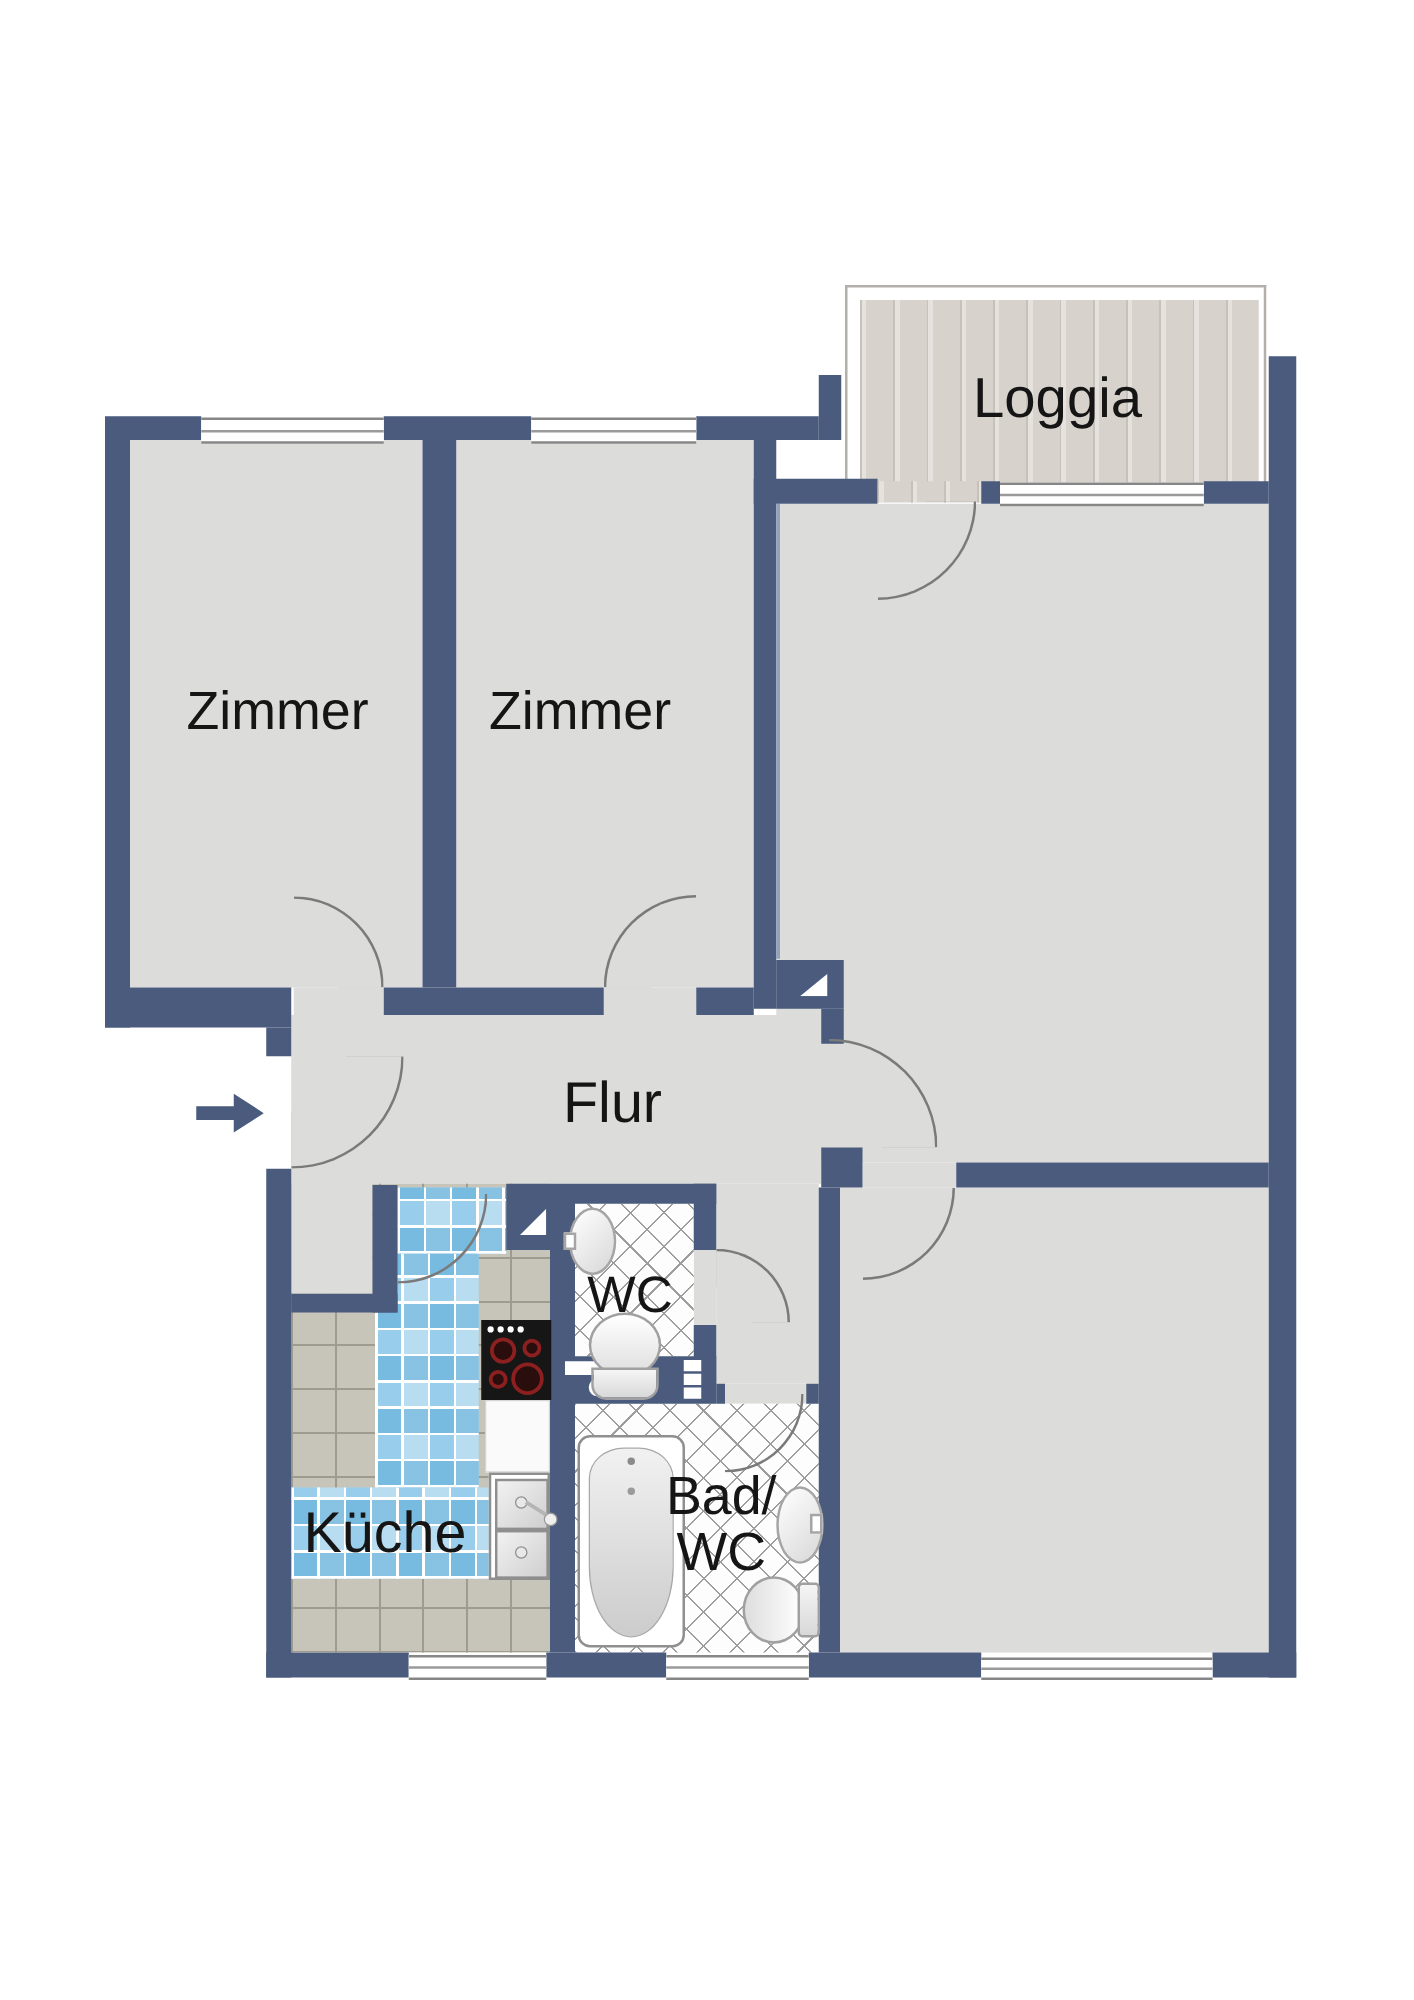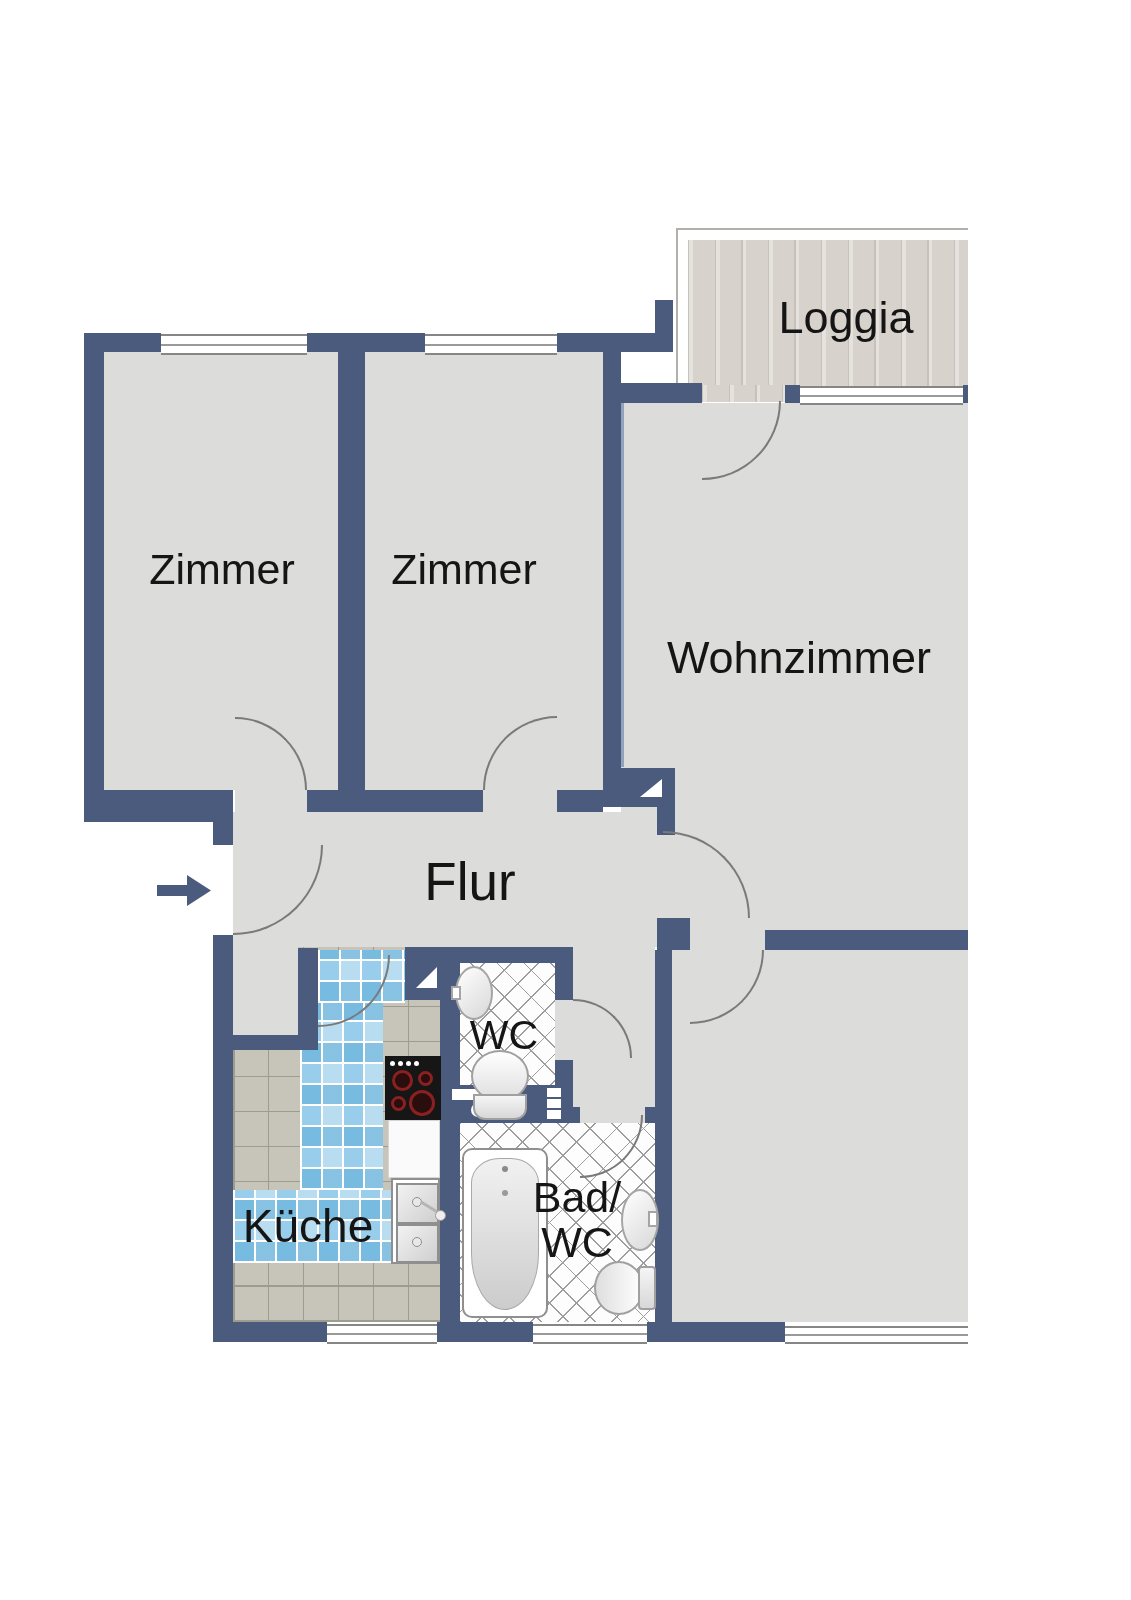--- a/index.html
+++ b/index.html
@@ -1,16 +1,16 @@
 <!DOCTYPE html>
 <html><head>
 <meta charset="utf-8">
 <style>
   html,body{margin:0;padding:0;background:#fff;}
-  #plan{position:relative;width:968px;height:1600px;background:#ffffff;overflow:hidden;
+  #plan{position:relative;width:1131px;height:1600px;background:#ffffff;overflow:hidden;
         font-family:"Liberation Sans", sans-serif;}
   .abs{position:absolute;}
   .wall{position:absolute;background:#4a5b7d;}
   .floor{position:absolute;background:#dcdcda;}
   .tile-gray{position:absolute;background-color:#c7c5ba;
     background-image:
       repeating-linear-gradient(0deg,#9e9b8f 0,#9e9b8f 1.5px,transparent 1.5px,transparent 35px),
       repeating-linear-gradient(90deg,#9e9b8f 0,#9e9b8f 1.5px,transparent 1.5px,transparent 35px);}
   .tile-blue{position:absolute;background-color:#b9ddf0;
     background-image:
@@ -185,22 +185,21 @@
   <div class="fixt oval" style="left:594px;top:1261px;width:50px;height:54px;background:linear-gradient(270deg,#ffffff,#dedede);border-color:#a0a0a0;"></div>
   <div class="fixt" style="left:638px;top:1266px;width:18px;height:44px;border-radius:4px;background:linear-gradient(180deg,#f5f5f5,#d8d8d8);border-color:#a0a0a0;"></div>
 
   <svg class="abs" style="left:155px;top:872px;" width="58" height="37">
     <polygon points="2,13 32,13 32,3 56,18.5 32,34 32,24 2,24" fill="#4a5b7e"></polygon>
   </svg>
 
   <div class="lbl" style="left:846px;top:318px;font-size:45px;">Loggia</div>
   <div class="lbl" style="left:222px;top:570px;font-size:43px;">Zimmer</div>
   <div class="lbl" style="left:464px;top:570px;font-size:43px;">Zimmer</div>
-  <div class="lbl" style="left:799px;top:658px;font-size:45px;">Wohnzimmer</div>
-  <div class="lbl" style="left:470px;top:882px;font-size:53px;text-align:right;">Flur</div>
+  <div class="lbl" style="left:490px;top:882px;font-size:46px;text-align:right;">Flur</div>
   <div class="lbl" style="left:504px;top:1036px;font-size:41px;">WC</div>
   <div class="lbl" style="left:308px;top:1226px;font-size:46px;">Küche</div>
   <div class="lbl" style="left:577px;top:1220px;font-size:43px;">
     <span style="display:block;">Bad/</span>
     <span style="display:block;">WC</span>
   </div>
 
 </div>
 
 </body></html>

